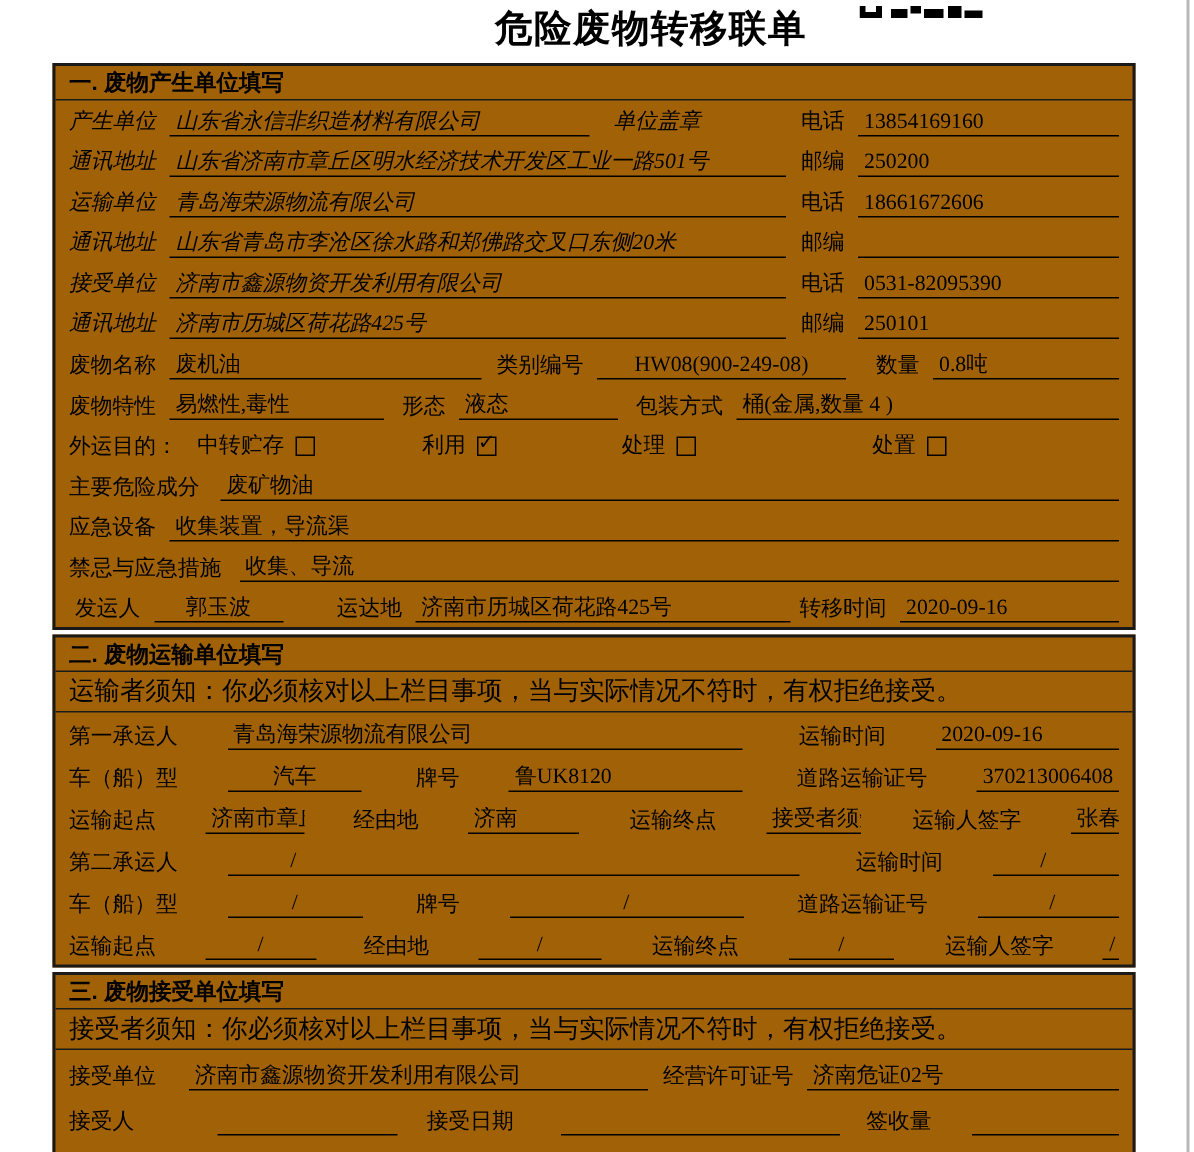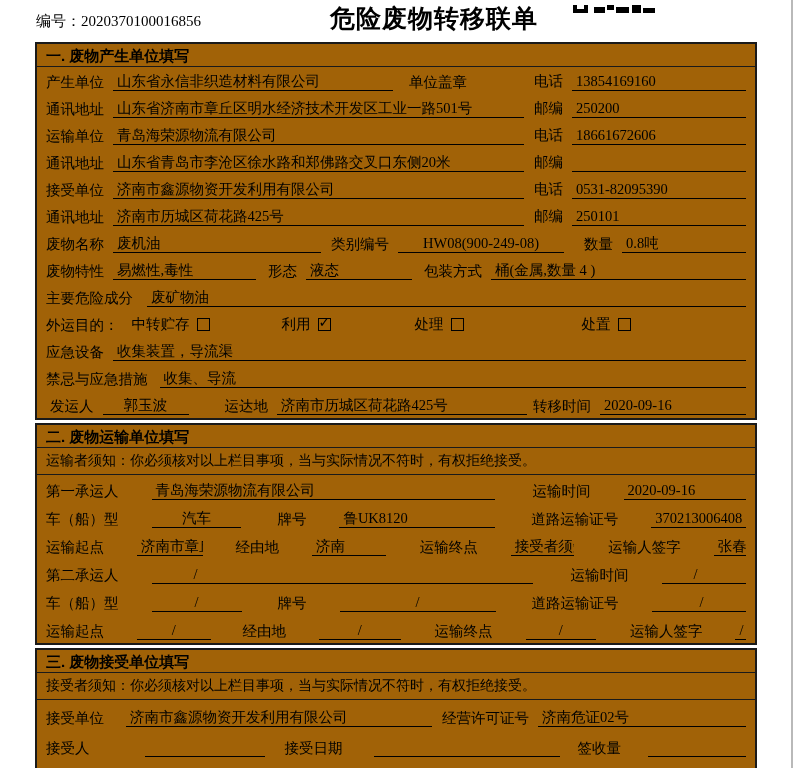--- a/index.html
+++ b/index.html
@@ -7,43 +7,42 @@
   .page{position:relative;width:796px;height:768px;background:#fff;}
   .scan-edge{position:absolute;top:0;right:3px;width:2px;height:768px;background:#b9b9b9;}
   
   .page-header{position:relative;height:42px;}
   .serial{position:absolute;left:36px;top:12px;font-size:15px;white-space:nowrap;}
   .doc-title{position:absolute;left:330px;top:2px;font-size:25px;font-weight:bold;font-family:"Liberation Sans",sans-serif;letter-spacing:1px;white-space:nowrap;}
   .qr-frag{position:absolute;left:573px;top:0;}
   
   .box{margin:0 0 3px 35px;width:718px;border:2px solid #1a1a1a;background:#a16207;}
   .sec-header{font-family:"Liberation Sans",sans-serif;font-weight:bold;font-size:15px;padding:3px 9px 2px;border-bottom:1.5px solid #1a1a1a;height:17px;line-height:17px;}
-  .notice{font-size:14px;padding:4px 9px 5px;border-bottom:1.5px solid #1a1a1a;line-height:17px;}
+  .notice{font-size:17px;padding:4px 9px 5px;border-bottom:1.5px solid #1a1a1a;line-height:17px;}
   
   .row{display:flex;align-items:flex-end;height:24px;padding:0 9px 3px;font-size:14.5px;line-height:17px;}
   .box2 .row{height:25px;gap:24px;}
   .box3 .row{height:27px;}
-  .l{flex:1 1 auto;display:flex;align-items:center;min-width:0;}
+  .l{flex:1 1 auto;display:flex;align-items:flex-start;min-width:0;font-style:italic;}
   .rcol{flex:0 0 212px;display:flex;align-items:flex-start;}
   .lbl{white-space:nowrap;margin-right:9px;}
   .val{display:inline-block;border-bottom:1px solid #000;padding:0 4px;white-space:nowrap;min-height:17px;overflow:hidden;}
   .fill{flex:1 1 auto;min-width:0;}
   .ctr{text-align:center;}
   .cbi{display:inline-flex;align-items:center;padding-bottom:1px;}
   .cbi .lbl{margin-right:7px;}
   .cb{width:11px;height:11px;border:1.5px solid #000;display:inline-block;position:relative;}
   .cb.checked::after{content:"\2713";position:absolute;left:0px;top:-5px;font-size:14px;font-weight:bold;font-family:"DejaVu Sans",sans-serif;}
 </style>
 </head>
 <body>
 
 <div class="page">
 
   <div class="page-header">
-    <div class="serial"><span>编号：</span><span>2020370100016856</span></div>
     <div class="doc-title">危险废物转移联单</div>
     <div class="qr-frag">
       <svg width="88" height="9" viewBox="0 0 88 9" xmlns="http://www.w3.org/2000/svg">
         <rect x="0" y="0" width="15" height="8" fill="#000"></rect>
           <rect x="4" y="0" width="7" height="4" fill="#fff"></rect>
         <rect x="21" y="2" width="11" height="6" fill="#000"></rect>
         <rect x="34" y="0" width="7" height="5" fill="#000"></rect>
         <rect x="43" y="2" width="13" height="6" fill="#000"></rect>
         <rect x="59" y="0" width="9" height="8" fill="#000"></rect>
         <rect x="70" y="3" width="12" height="5" fill="#000"></rect>
@@ -133,42 +132,42 @@
     <div class="row">
       <span class="lbl">废物特性</span>
       <span class="val" style="width:135px">易燃性,毒性</span>
       <span class="lbl" style="margin-left:12px">形态</span>
       <span class="val" style="width:98px">液态</span>
       <span class="lbl" style="margin-left:12px">包装方式</span>
       <span class="val fill">桶(金属,数量 4 )</span>
     </div>
 
     <div class="row">
-      <span class="lbl" style="margin-right:14px">主要危险成分</span>
-      <span class="val fill">废矿物油</span>
-    </div>
-
-    <div class="row">
       <span class="lbl">外运目的：</span>
       <span class="cbi" style="margin-left:4px">
         <span class="lbl">中转贮存</span>
         <span class="cb"></span>
       </span>
       <span class="cbi" style="margin-left:72px">
         <span class="lbl">利用</span>
         <span class="cb checked"></span>
       </span>
       <span class="cbi" style="margin-left:84px">
         <span class="lbl">处理</span>
         <span class="cb"></span>
       </span>
       <span class="cbi" style="margin-left:118px">
         <span class="lbl">处置</span>
         <span class="cb"></span>
       </span>
+    </div>
+
+    <div class="row">
+      <span class="lbl" style="margin-right:14px">主要危险成分</span>
+      <span class="val fill">废矿物油</span>
     </div>
 
     <div class="row">
       <span class="lbl">应急设备</span>
       <span class="val fill">收集装置，导流渠</span>
     </div>
 
     <div class="row">
       <span class="lbl" style="margin-right:12px">禁忌与应急措施</span>
       <span class="val fill">收集、导流</span>

